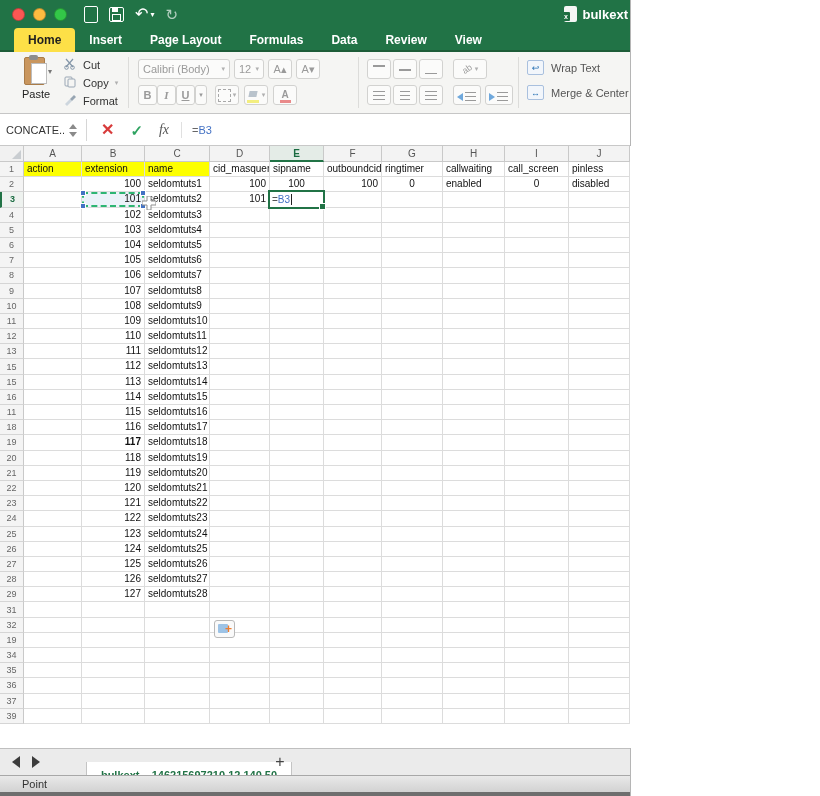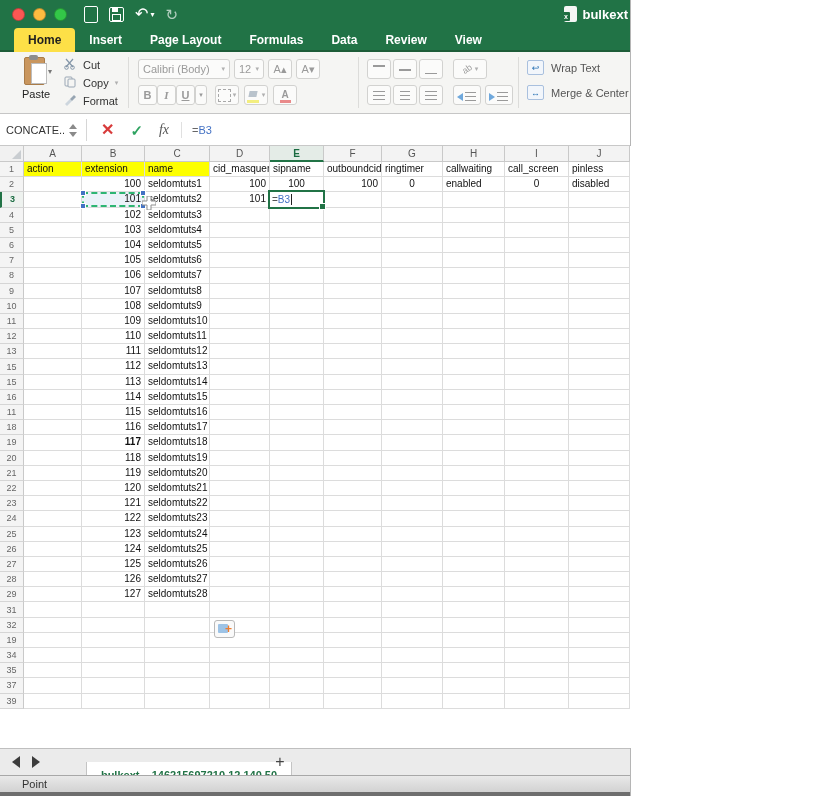--- a/index.html
+++ b/index.html
@@ -789,20 +789,33 @@
             <div class="cell al-l" style="width: 65px;"></div>
             <div class="cell al-r" style="width: 60px;"></div>
             <div class="cell al-c" style="width: 54px;"></div>
             <div class="cell al-r" style="width: 58px;"></div>
             <div class="cell al-c" style="width: 61px;"></div>
             <div class="cell al-l" style="width: 62px;"></div>
             <div class="cell al-c" style="width: 64px;"></div>
             <div class="cell al-l" style="width: 61px;"></div>
           </div>
           <div class="grow">
+            <div class="rowhead">36</div>
+            <div class="cell al-l" style="width: 58px;"></div>
+            <div class="cell al-r" style="width: 63px;"></div>
+            <div class="cell al-l" style="width: 65px;"></div>
+            <div class="cell al-r" style="width: 60px;"></div>
+            <div class="cell al-c" style="width: 54px;"></div>
+            <div class="cell al-r" style="width: 58px;"></div>
+            <div class="cell al-c" style="width: 61px;"></div>
+            <div class="cell al-l" style="width: 62px;"></div>
+            <div class="cell al-c" style="width: 64px;"></div>
+            <div class="cell al-l" style="width: 61px;"></div>
+          </div>
+          <div class="grow">
             <div class="rowhead">37</div>
             <div class="cell al-l" style="width: 58px;"></div>
             <div class="cell al-r" style="width: 63px;"></div>
             <div class="cell al-l" style="width: 65px;"></div>
             <div class="cell al-r" style="width: 60px;"></div>
             <div class="cell al-c" style="width: 54px;"></div>
             <div class="cell al-r" style="width: 58px;"></div>
             <div class="cell al-c" style="width: 61px;"></div>
             <div class="cell al-l" style="width: 62px;"></div>
             <div class="cell al-c" style="width: 64px;"></div>

